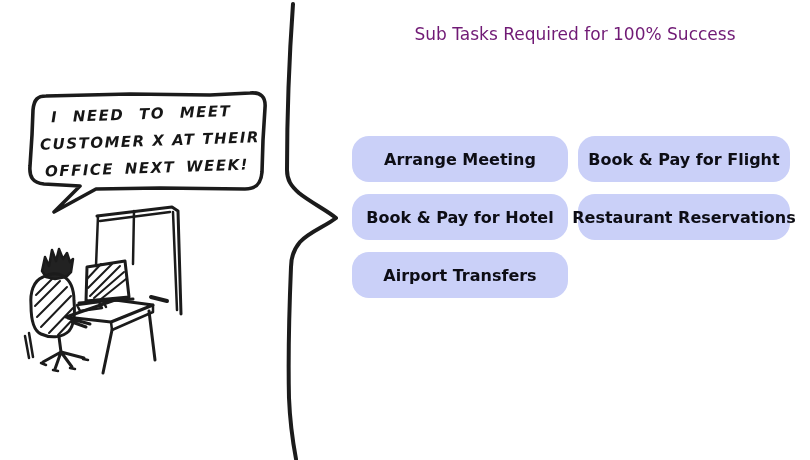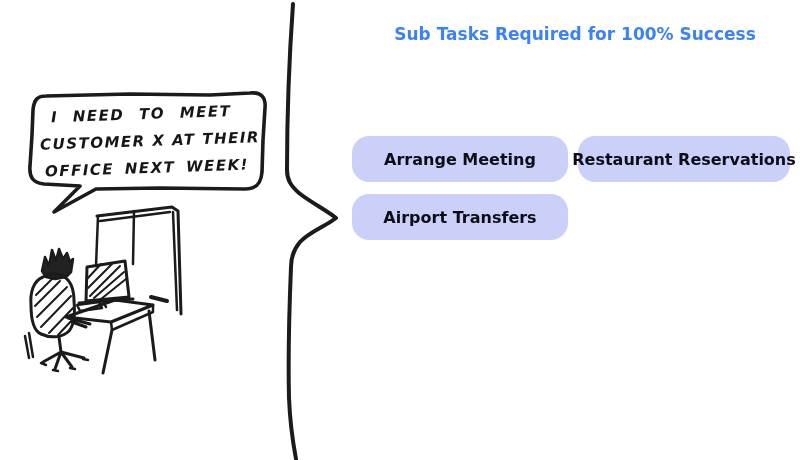--- a/index.html
+++ b/index.html
@@ -24,22 +24,22 @@
     letter-spacing: 1.5px;
     color: #161616;
     white-space: nowrap;
   }
   .speech-line-0 { margin-left: 12px; word-spacing: 8px; }
   .speech-line-1 { margin-left: 0; }
   .speech-line-2 { margin-left: 4px; word-spacing: 4px; }
   .panel-title {
     position: absolute; left: 340px; top: 24px; width: 470px;
     text-align: center;
-    font-size: 17px; font-weight: bold;
-    color: #3b82f6;
+    font-size: 17px; font-weight: normal;
+    color: #701a75;
   }
   .task-grid {
     position: absolute; left: 352px; top: 136px;
     display: grid;
     grid-template-columns: 216px 212px;
     grid-auto-rows: 46px;
     column-gap: 10px; row-gap: 12px;
   }
   .task-pill {
     background: var(--task-pill-bg, #cad0f8);
@@ -139,15 +139,17 @@
 <div class="speech-text">
   <div class="speech-line-0">I NEED TO MEET</div>
   <div class="speech-line-1">CUSTOMER X AT THEIR</div>
   <div class="speech-line-2">OFFICE NEXT WEEK!</div>
 </div>
 
 <div class="panel-title">Sub Tasks Required for 100% Success</div>
 
 <div class="task-grid">
   <div class="task-pill">Arrange Meeting</div>
+  <div class="task-pill">Book &amp; Pay for Flight</div>
+  <div class="task-pill">Book &amp; Pay for Hotel</div>
   <div class="task-pill">Restaurant Reservations</div>
   <div class="task-pill">Airport Transfers</div>
 </div>
 
 </body></html>

